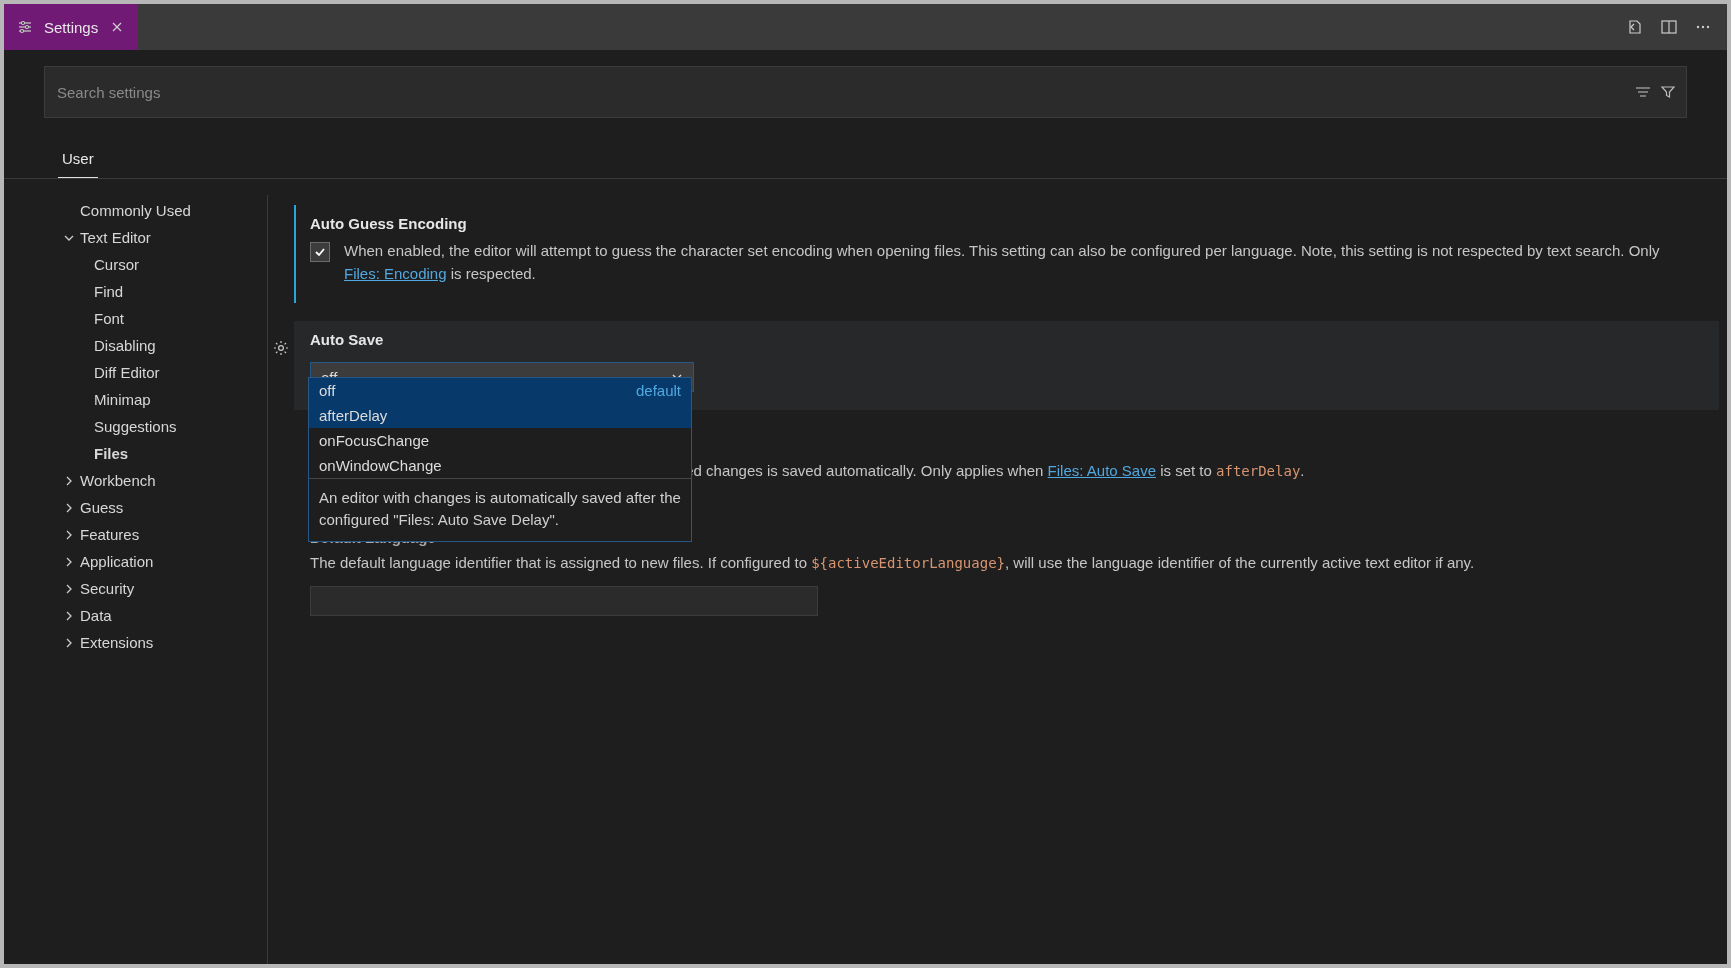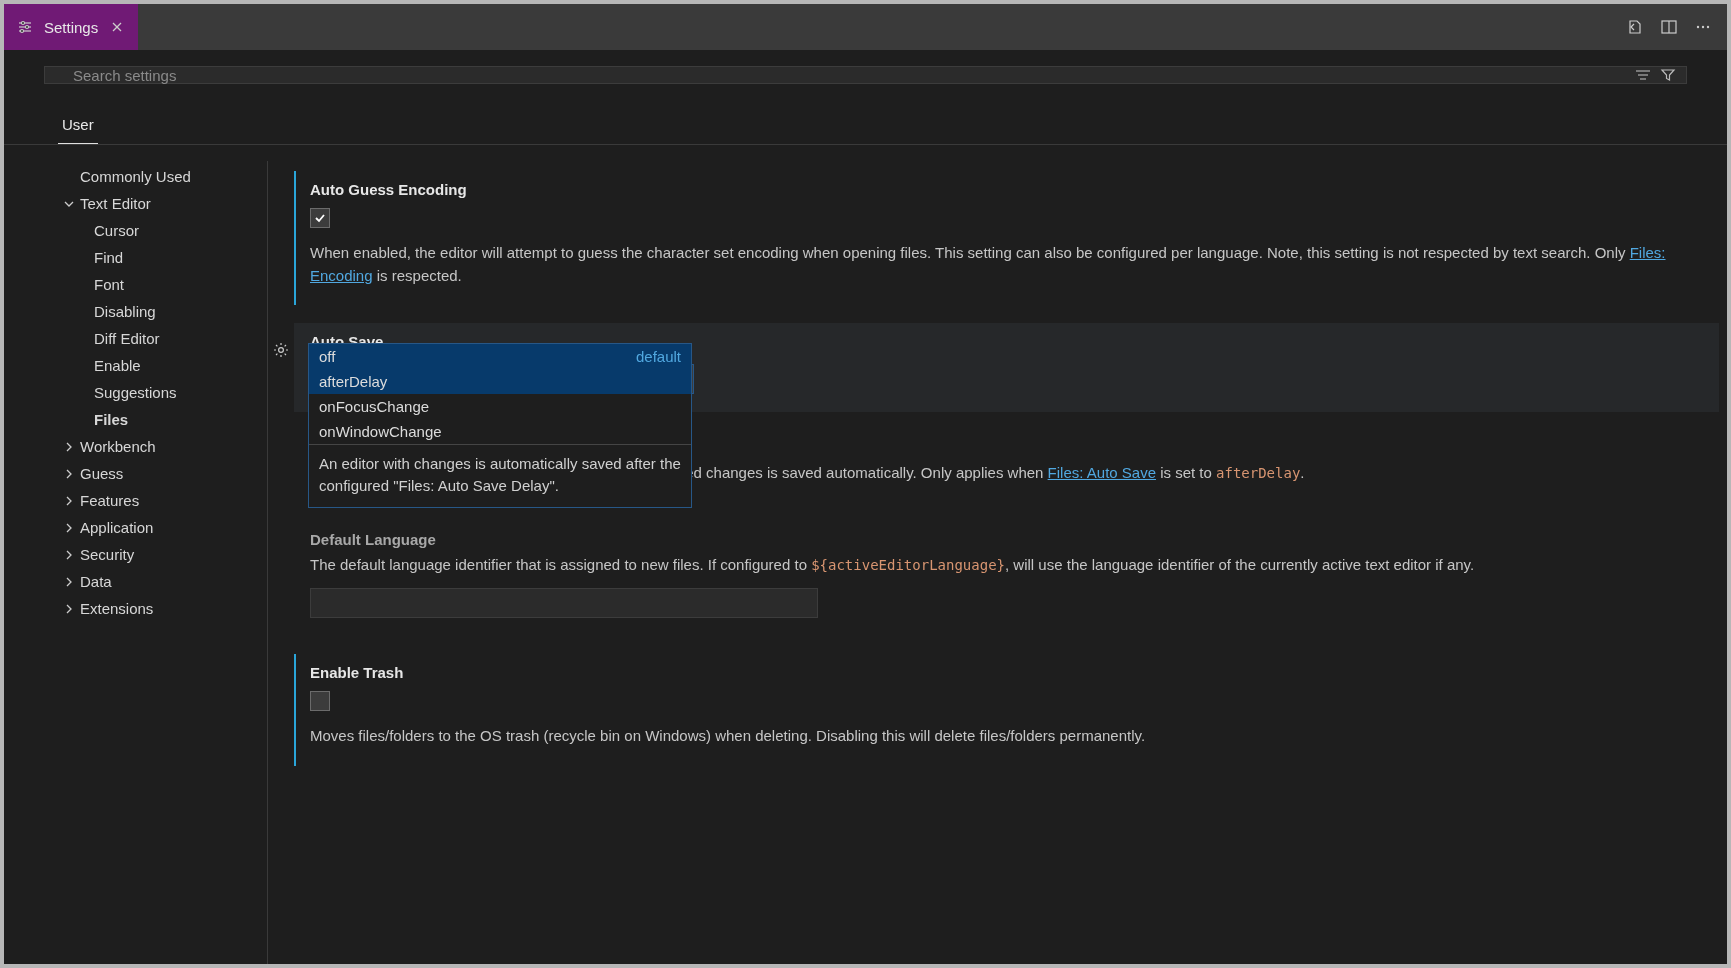--- a/index.html
+++ b/index.html
@@ -43,22 +43,21 @@
 
 .search-row {
   padding: 16px 40px 4px 40px;
 }
 .search-wrap {
   position: relative;
   display:flex;
   align-items:center;
   background: #2b2b2b;
   border: 1px solid #3c3c3c;
-  height: 18px;
-  padding-left: 16px;
+  height: 52px;
 }
 .search-input {
   flex:1;
   background: transparent;
   border: none;
   outline: none;
   color: #cccccc;
   padding: 0 12px;
   font-size: 15px;
 }
@@ -138,21 +137,21 @@
 .gear-decor {
   position:absolute;
   left: -24px;
   top: 18px;
   color:#cccccc;
 }
 .setting .title { font-weight:600; color:#e7e7e7; font-size:15px; margin-bottom:6px; }
 .setting .desc { color:#c6c6c6; font-size:15px; line-height:1.5; }
 .setting .desc a { color:#51a8e0; text-decoration:underline; }
 .setting .desc code { color:#d89571; font-family: Consolas, monospace; font-size:14px; }
-.checkbox-row { display:flex; gap:14px; align-items:flex-start; margin-top:8px;flex-direction:column; }
+.checkbox-row { display:flex; gap:14px; align-items:flex-start; margin-top:8px; }
 .chk {
   width:20px; height:20px; border:1px solid #6b6b6b; background:#3c3c3c; flex-shrink:0;
   display:flex; align-items:center; justify-content:center; cursor:pointer;
   margin-top:2px;
 }
 .chk.checked svg { display:block; }
 .chk svg { display:none; }
 
 .select-box {
   margin-top: 14px;
@@ -318,21 +317,21 @@
               <span>Disabling</span>
             </div>
           </li>
           <li>
             <div class="row lvl2">
               <span>Diff Editor</span>
             </div>
           </li>
           <li>
             <div class="row lvl2">
-              <span>Enable</span>
+              <span>Minimap</span>
             </div>
           </li>
           <li>
             <div class="row lvl2">
               <span>Suggestions</span>
             </div>
           </li>
           <li>
             <div class="row lvl2">
               <span class="bold">Files</span>
@@ -472,25 +471,16 @@
       </div>
 
       <div class="setting" style="margin-top:6px;">
         <div class="title" style="color:#a8a8a8;">Default Language</div>
         <div class="desc">
           <span>The default language identifier that is assigned to new files. If configured to </span><code>${activeEditorLanguage}</code><span>, will use the language identifier of the currently active text editor if any.</span>
         </div>
         <input class="text-input" value="" style="">
       </div>
 
-      <div class="setting modified">
-        <div class="title">Enable Trash</div>
-        <div class="checkbox-row">
-          <div class="chk">
-            
-          </div>
-          <div class="desc">Moves files/folders to the OS trash (recycle bin on Windows) when deleting. Disabling this will delete files/folders permanently.</div>
-        </div>
-      </div>
 
     </div>
   </div>
 </div>
 
 </body></html>

